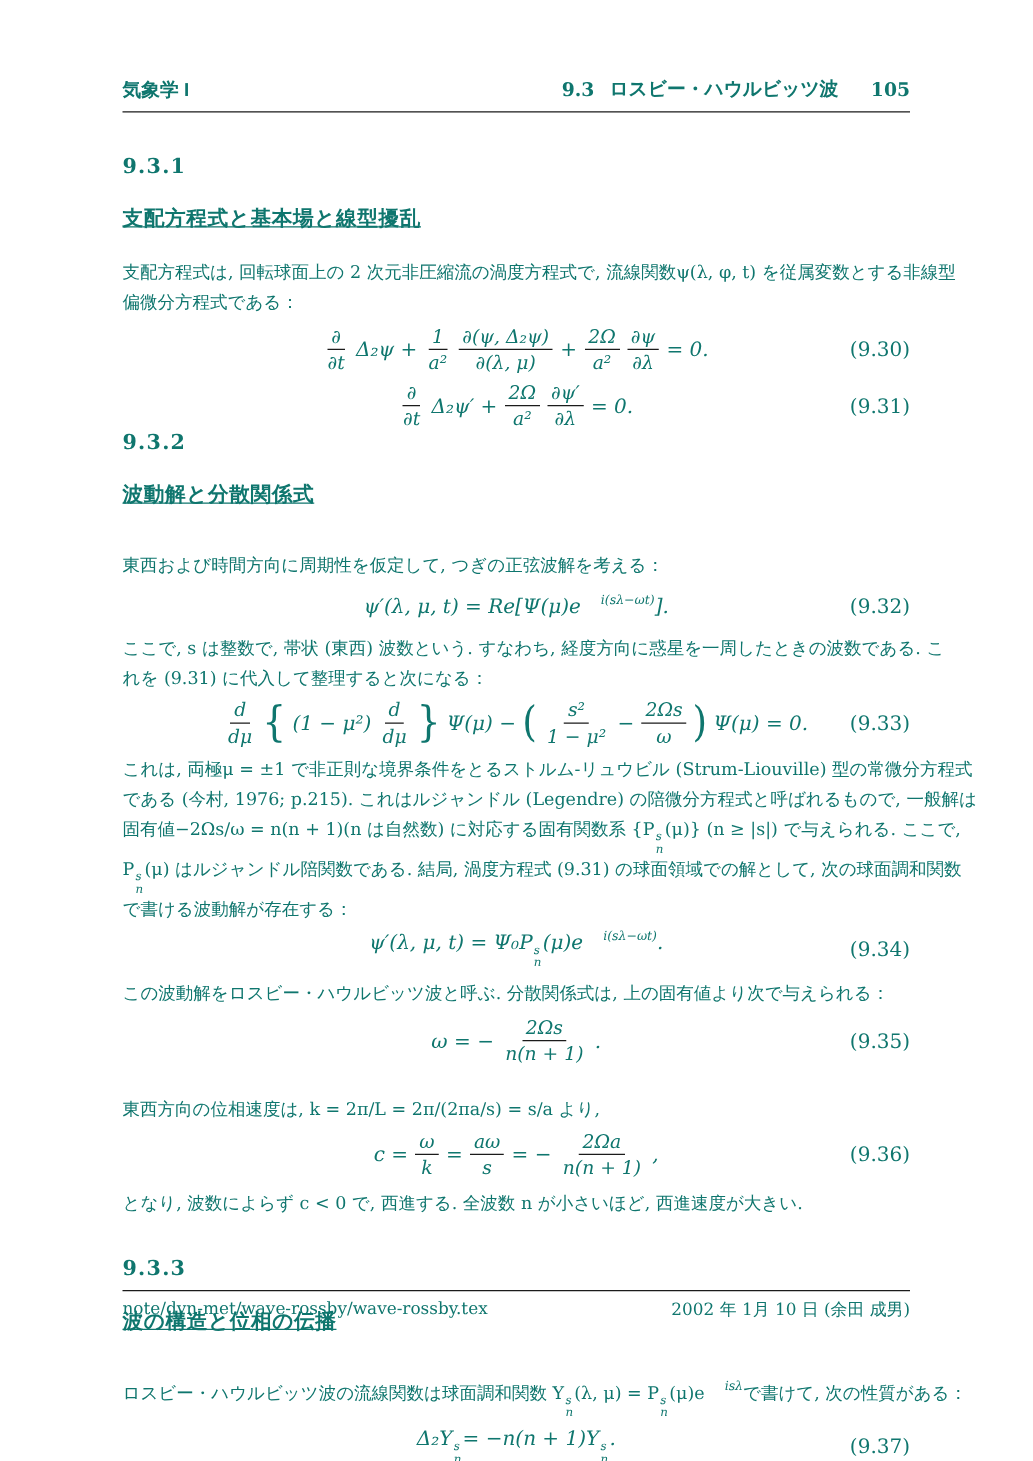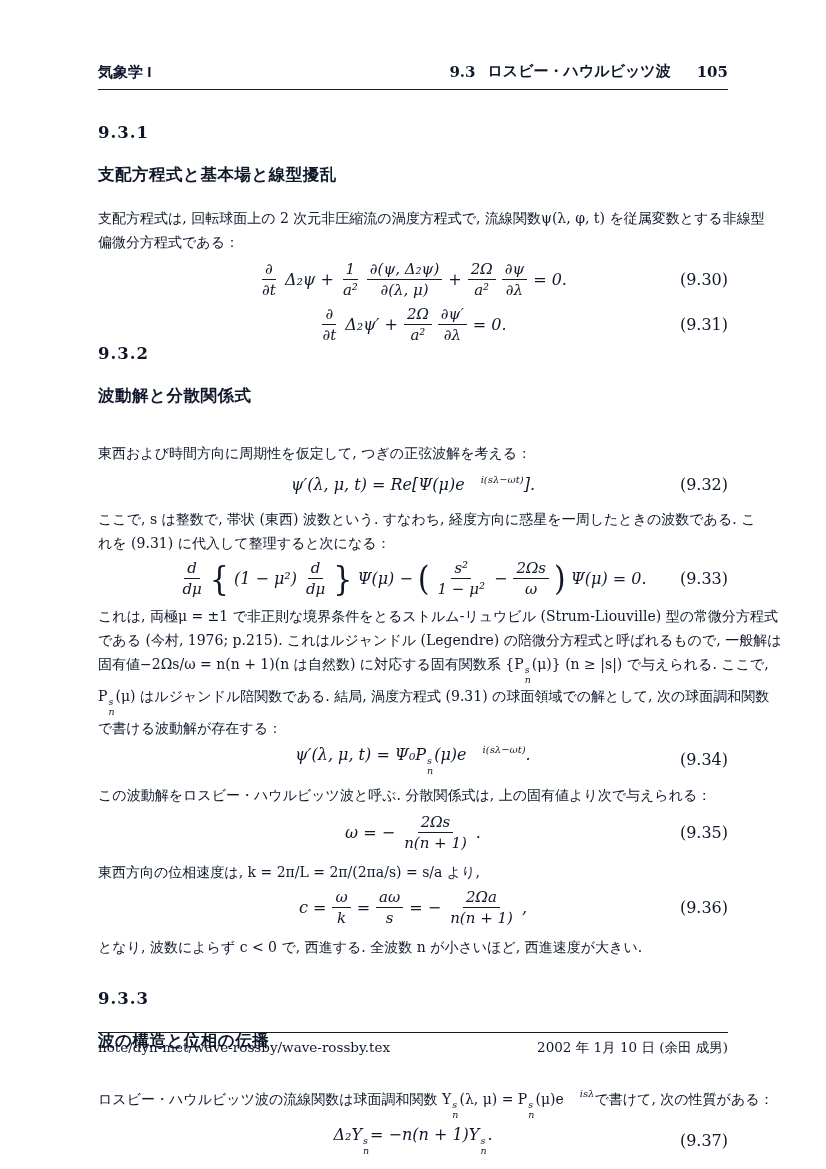--- a/index.html
+++ b/index.html
@@ -1,18 +1,18 @@
 <!DOCTYPE html>
 <html><head>
 <meta charset="utf-8">
 <style>
   html,body { margin:0; padding:0; background:#e8e8e8; }
   .page {
     position:relative; width:826px; height:1169px; margin:0 auto;
-    background:#ffffff; color:#0f172a; overflow:hidden;
+    background:#ffffff; color:#0f766e; overflow:hidden;
     font-family:"DejaVu Serif","Liberation Serif",serif;
   }
   .content { position:absolute; left:98px; width:630px; top:0; }
 
   
   .runhead {
     margin-top:62px; display:flex; justify-content:space-between; align-items:baseline;
     font-weight:bold; font-size:15px; border-bottom:1.6px solid #1b1b1b; padding-bottom:7px;
   }
   .runhead .jp { font-family:"Liberation Sans",sans-serif; }
@@ -21,21 +21,21 @@
   .hdr-right .pageno { margin-left:14px; }
   .runfoot {
     position:absolute; left:98px; width:630px; top:1032px;
     border-top:1.2px solid #1b1b1b; padding-top:6px;
     display:flex; justify-content:space-between; font-size:13.5px;
   }
 
   
   .sec { display:flex; gap:22px; align-items:baseline; font-size:16.5px; font-weight:bold; margin:0;flex-direction:column; }
   .sec .secnum { font-family:"DejaVu Serif",serif; letter-spacing:1px; }
-  .sec .sectitle { font-family:"Liberation Sans",sans-serif; letter-spacing:0.5px; }
+  .sec .sectitle { font-family:"Liberation Sans",sans-serif; letter-spacing:0.5px;text-decoration:underline; }
 
   
   .para { font-size:14px; }
   .line { line-height:24px; white-space:nowrap; }
   .line .seg { display:inline; }
 
   
   .eq {
     position:relative; display:flex; justify-content:center; align-items:center;
     gap:6px; font-size:16px; font-style:italic; min-height:30px;
@@ -48,21 +48,21 @@
   .esup { font-size:10px; vertical-align:7px; margin-left:16px; font-style:italic; }
   .big { font-size:30px; font-weight:300; transform:scaleY(1.12); margin:0 -1px; font-style:normal; }
   .ss { display:inline-flex; flex-direction:column; align-items:flex-start; line-height:1;
         vertical-align:-4px; margin:0 1px 0 1px; font-style:italic; }
   .ss .ssup { font-size:9.5px; }
   .ss .ssub { font-size:9.5px; }
   .para .ss { vertical-align:-4px; }
 
   
   .mt33{margin-top:33px}.mt30{margin-top:30px}.mt24{}
-  .mt20{margin-top:20px}.mt12{margin-top:8px}.mt10{margin-top:10px}
+  .mt20{margin-top:20px}.mt12{margin-top:24px}.mt10{margin-top:10px}
   .mt8{margin-top:8px}.mt6{margin-top:6px}.mt4{margin-top:4px}.mt34{margin-top:34px}
 </style>
 </head>
 <body>
 
 <div class="page">
   <div class="content">
 
     <div class="runhead">
       <span class="jp">気象学 I</span>

